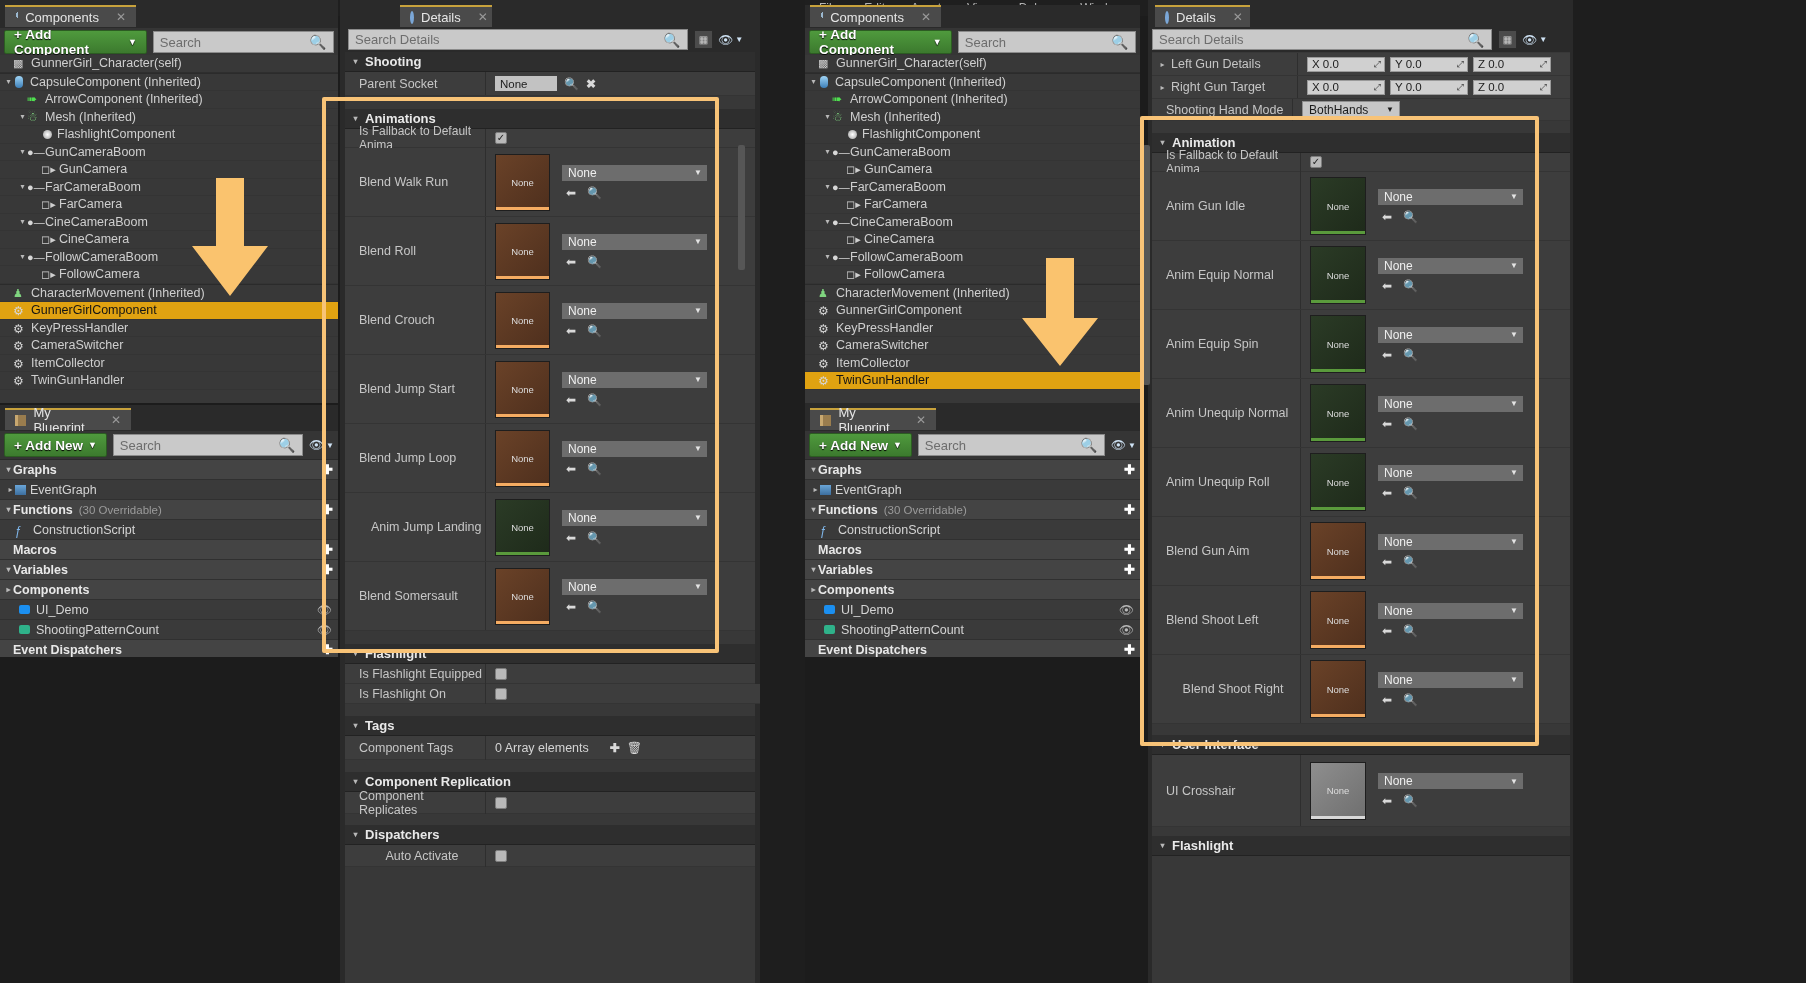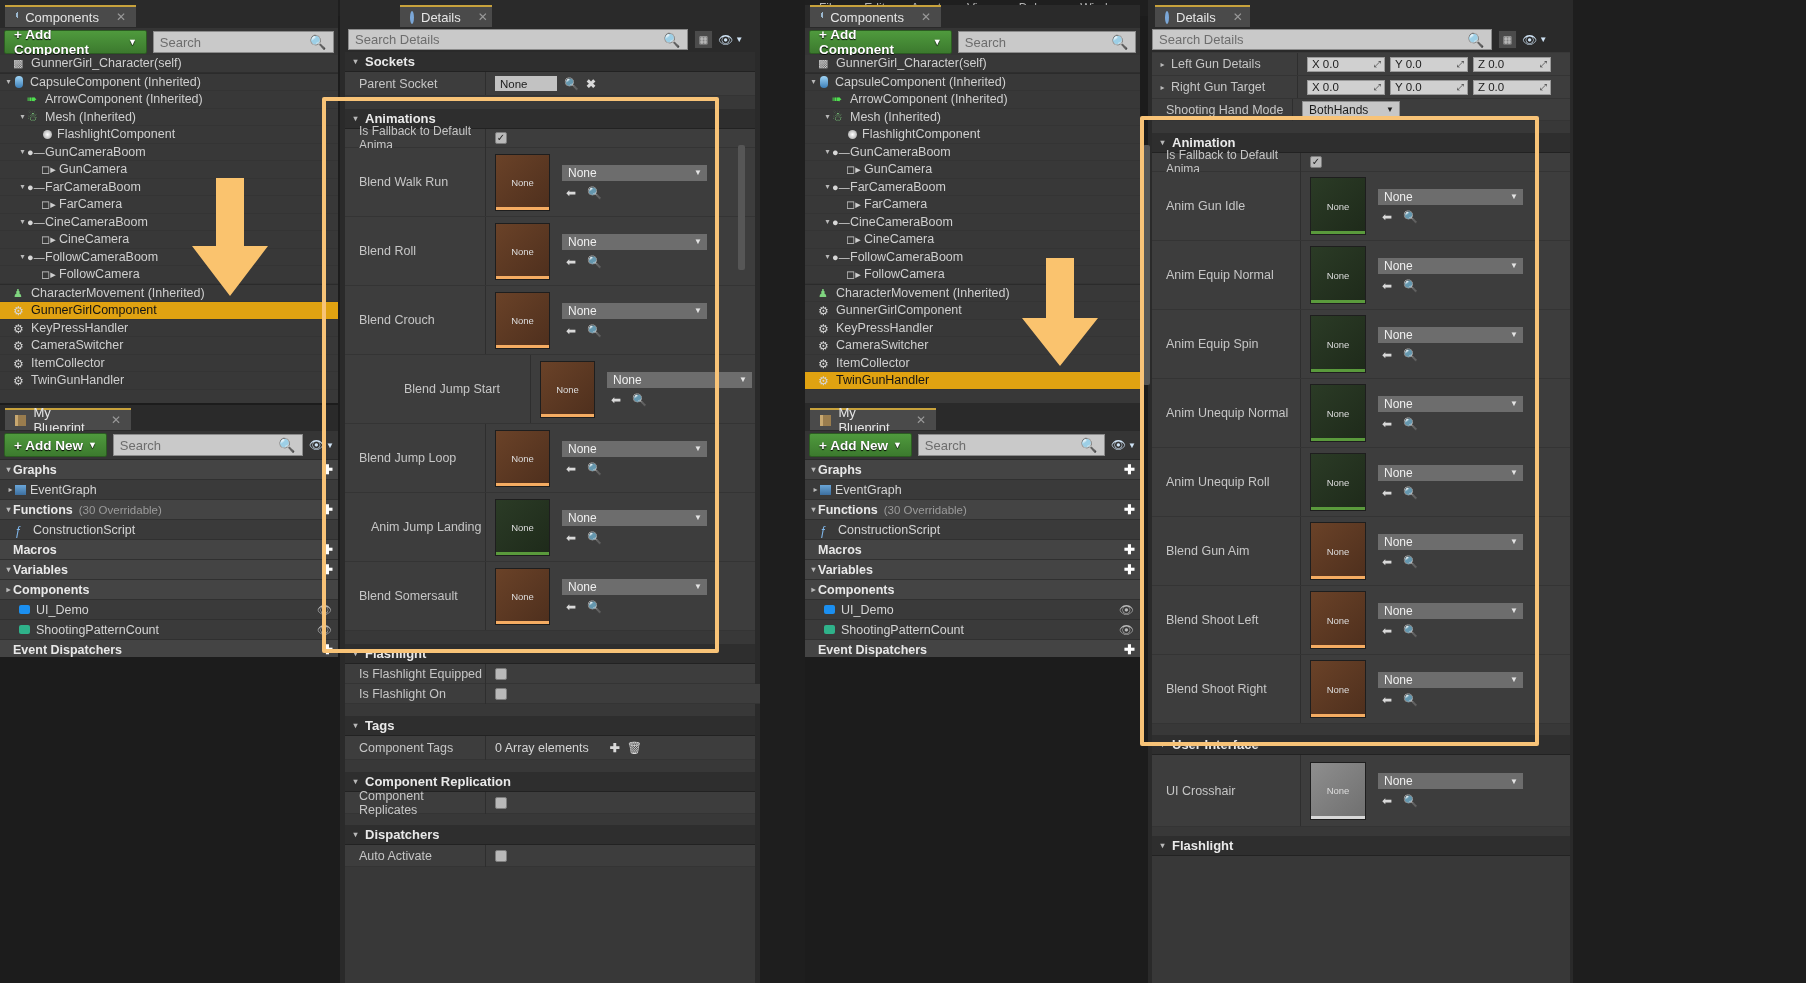--- a/index.html
+++ b/index.html
@@ -354,21 +354,21 @@
     <div class="eye">
       <span>👁</span>
       <span style="font-size:8px;">▼</span>
     </div>
   </div>
 
   <div class="detbg" style="left:345px;top:52px;width:410px;height:931px;"></div>
 
   <div class="secthead" style="position:absolute;left:345px;top:52px;width:410px;">
     <span class="tri">▾</span>
-    <span>Sockets</span>
+    <span>Shooting</span>
   </div>
   <div class="prow" style="position:absolute;left:345px;top:72px;width:410px;height:24px;">
     <div class="plabel" style="width:140px;">Parent Socket</div>
     <div class="pval" style="width:268px;">
       <div class="namefield" style="width:62px;">
         <span>None</span>
       </div>
       <span class="minibtns">🔍</span>
       <span class="minibtns" style="font-weight:bold;">✖</span>
     </div>
@@ -427,21 +427,21 @@
               <span class="car">▼</span>
             </div>
             <div class="minibtns" style="padding-left:4px;">
               <span>⬅</span>
               <span>🔍</span>
             </div>
           </div>
         </div>
       </div>
       <div class="prow" style="height: 69px;">
-        <div class="plabel" style="width:140px;margin-left:45px;">Blend Jump Start</div>
+        <div class="plabel" style="width:140px;">Blend Jump Start</div>
         <div class="pval" style="flex:1;height:100%;align-items:center;">
           <div class="thumb brown" style="width:55px;height:57px;">None</div>
           <div style="display:flex;flex-direction:column;gap:5px;margin-left:5px;">
             <div class="assetsel" style="width:145px;">
               <span>None</span>
               <span class="car">▼</span>
             </div>
             <div class="minibtns" style="padding-left:4px;">
               <span>⬅</span>
               <span>🔍</span>
@@ -537,21 +537,21 @@
     <div class="plabel" style="width:140px;">Component Replicates</div>
     <div class="pval" style="width:268px;height:22px;">
       <div class="chk off">✓</div>
     </div>
   </div>
 
   <div class="secthead" style="position:absolute;left:345px;top:825px;width:410px;">
     <span class="tri">▾</span>
     <span>Dispatchers</span>
   </div>
-  <div class="prow" style="position:absolute;left:345px;top:845px;width:410px;height:22px;">
+  <div class="prow" style="position:absolute;left:345px;top:845px;width:410px;height:22px;text-align:center;">
     <div class="plabel" style="width:140px;">Auto Activate</div>
     <div class="pval" style="width:268px;height:22px;">
       <div class="chk off">✓</div>
     </div>
   </div>
 
   <div class="scrollbar" style="left:738px;top:145px;width:7px;height:125px;"></div>
 
   <div style="position:absolute;left:805px;top:5px;width:335px;height:400px;background:#2a2a2a;"></div>
 
@@ -924,21 +924,21 @@
               <span class="car">▼</span>
             </div>
             <div class="minibtns" style="padding-left:4px;">
               <span>⬅</span>
               <span>🔍</span>
             </div>
           </div>
         </div>
       </div>
       <div class="prow" style="height: 69px;">
-        <div class="plabel" style="width:148px;">Blend Shoot Right</div>
+        <div class="plabel" style="width:148px;text-align:center;">Blend Shoot Right</div>
         <div class="pval" style="flex:1;height:100%;align-items:center;">
           <div class="thumb brown" style="width:56px;height:58px;">None</div>
           <div style="display:flex;flex-direction:column;gap:5px;margin-left:5px;">
             <div class="assetsel" style="width:145px;">
               <span>None</span>
               <span class="car">▼</span>
             </div>
             <div class="minibtns" style="padding-left:4px;">
               <span>⬅</span>
               <span>🔍</span>

